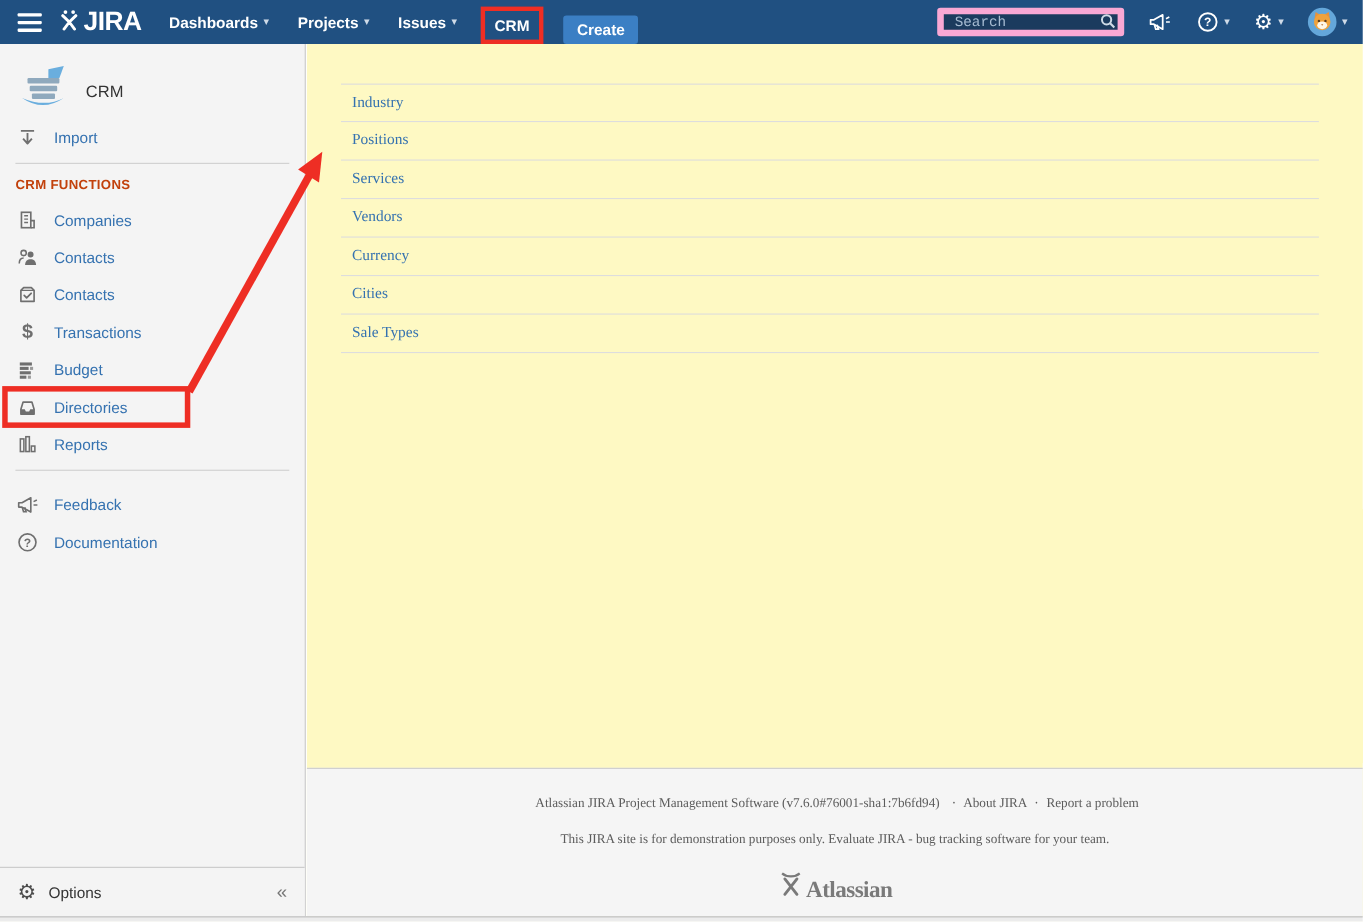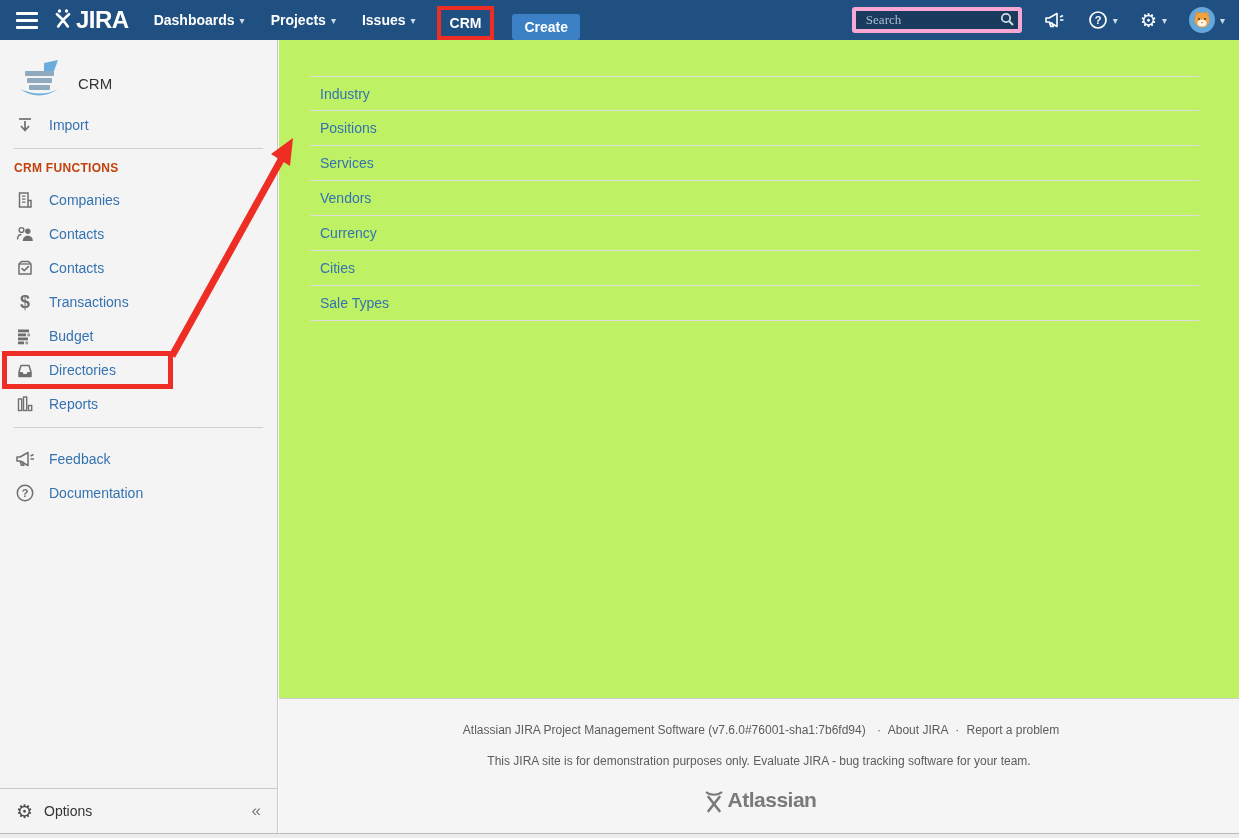--- a/index.html
+++ b/index.html
@@ -16,23 +16,23 @@
   .nav-menu { display:flex; align-items:flex-end; margin-left:12px; height:40px; }
   .nav-item { padding:0 13px; font-size:14px; font-weight:bold; color:#fff; height:40px;
               display:flex; align-items:center; cursor:pointer; white-space:nowrap; }
   .nav-caret { font-size:10px; margin-left:5px; color:#cfdbe8; }
   .nav-crm { border:4px solid #ee2e24; padding:5px 9px; margin:0 8px; height:auto; }
   .create-btn { margin-left:10px; background:#3b7fc4; border:none; color:#fff; font-weight:bold;
                 font-size:14px; padding:5px 12px; border-radius:3px; cursor:pointer;
                 font-family:inherit; }
   .nav-right { margin-left:auto; display:flex; align-items:center; margin-right:14px; }
   .search-box { position:relative; width:170px; height:26px; }
-  .search-input { width:100%; height:100%; background:#1b3b5e; border:4px solid #f9a8d4;
+  .search-input { width:100%; height:100%; background:#1b3b5e; border:6px solid #f9a8d4;
                   border-radius:3px; color:#e5edf5; font-size:13px; padding:0 28px 0 10px;
-                  font-family:Liberation Serif, serif; }
+                  font-family:Liberation Mono, monospace; }
   .search-input::placeholder { color:#a7bcd2; opacity:1; }
   .search-mag { position:absolute; right:7px; top:5px; }
   .nav-icon { margin-left:22px; display:flex; align-items:center; cursor:pointer; }
   .gear-glyph { font-size:19px; color:#fff; line-height:1; }
   .avatar { width:26px; height:26px; border-radius:50%; background:#64a7da; overflow:hidden;
             display:flex; align-items:center; justify-content:center; }
 
   
   .sidebar { position:absolute; top:40px; left:0; width:278px; bottom:5px; background:#f4f4f4;
              border-right:1px solid #c9c9c9; z-index:5; }
@@ -49,35 +49,35 @@
   .dir-red-box { position:absolute; left:2px; top:-2px; width:171px; height:38px;
                  border:5px solid #ee2e24; pointer-events:none; }
   .options-bar { position:absolute; bottom:0; left:0; width:100%; height:45px;
                  border-top:1px solid #c9c9c9; display:flex; align-items:center; padding:0 16px;
                  background:#f4f4f4; cursor:pointer; }
   .options-label { font-size:14px; color:#333; margin-left:11px; }
   .options-gear { font-size:19px; color:#4d4d4d; line-height:1; }
   .collapse-glyph { margin-left:auto; color:#777; font-size:17px; cursor:pointer; }
 
   
-  .main { position:absolute; top:40px; left:279px; right:0; bottom:5px; background:#bef264; }
+  .main { position:absolute; top:40px; left:279px; right:0; bottom:5px; background:#fef9c3;font-family:Liberation Serif, serif; }
   .dir-table { position:absolute; top:36px; left:31px; width:889px; }
   .dir-row { height:35px; border-bottom:1px solid #ddd; display:flex; align-items:center;
              padding-left:10px; cursor:pointer; }
   .dir-row:first-child { border-top:1px solid #ddd; }
   .dir-link { font-size:14px; color:#3572b0; text-decoration:none; }
 
   
   .main-footer { position:absolute; left:0; right:0; top:658px; bottom:0; background:#f5f5f5;
                  border-top:1px solid #ccc; text-align:center; color:#5c5c5c; }
   .footer-line1 { margin-top:24px; font-size:12px; }
   .footer-line1 span { margin:0 4px; }
   .footer-link { color:#5c5c5c; text-decoration:none; cursor:pointer; }
   .footer-line2 { margin-top:17px; font-size:12px; }
-  .atl-logo { margin-top:20px; display:inline-flex; align-items:flex-start; cursor:pointer; }
+  .atl-logo { margin-top:20px; display:inline-flex; align-items:flex-end; cursor:pointer; }
   .atl-text { font-size:21px; font-weight:bold; color:#7a7a7a; letter-spacing:-0.5px; margin-left:2px; }
 
   
   .annotations { position:absolute; top:0; left:0; z-index:40; pointer-events:none; }
   .bottom-strip { position:absolute; left:0; right:0; bottom:0; height:5px; background:#ececec;
                   border-top:1px solid #bcbcbc; z-index:50; }
 </style>
 </head>
 <body>
 

